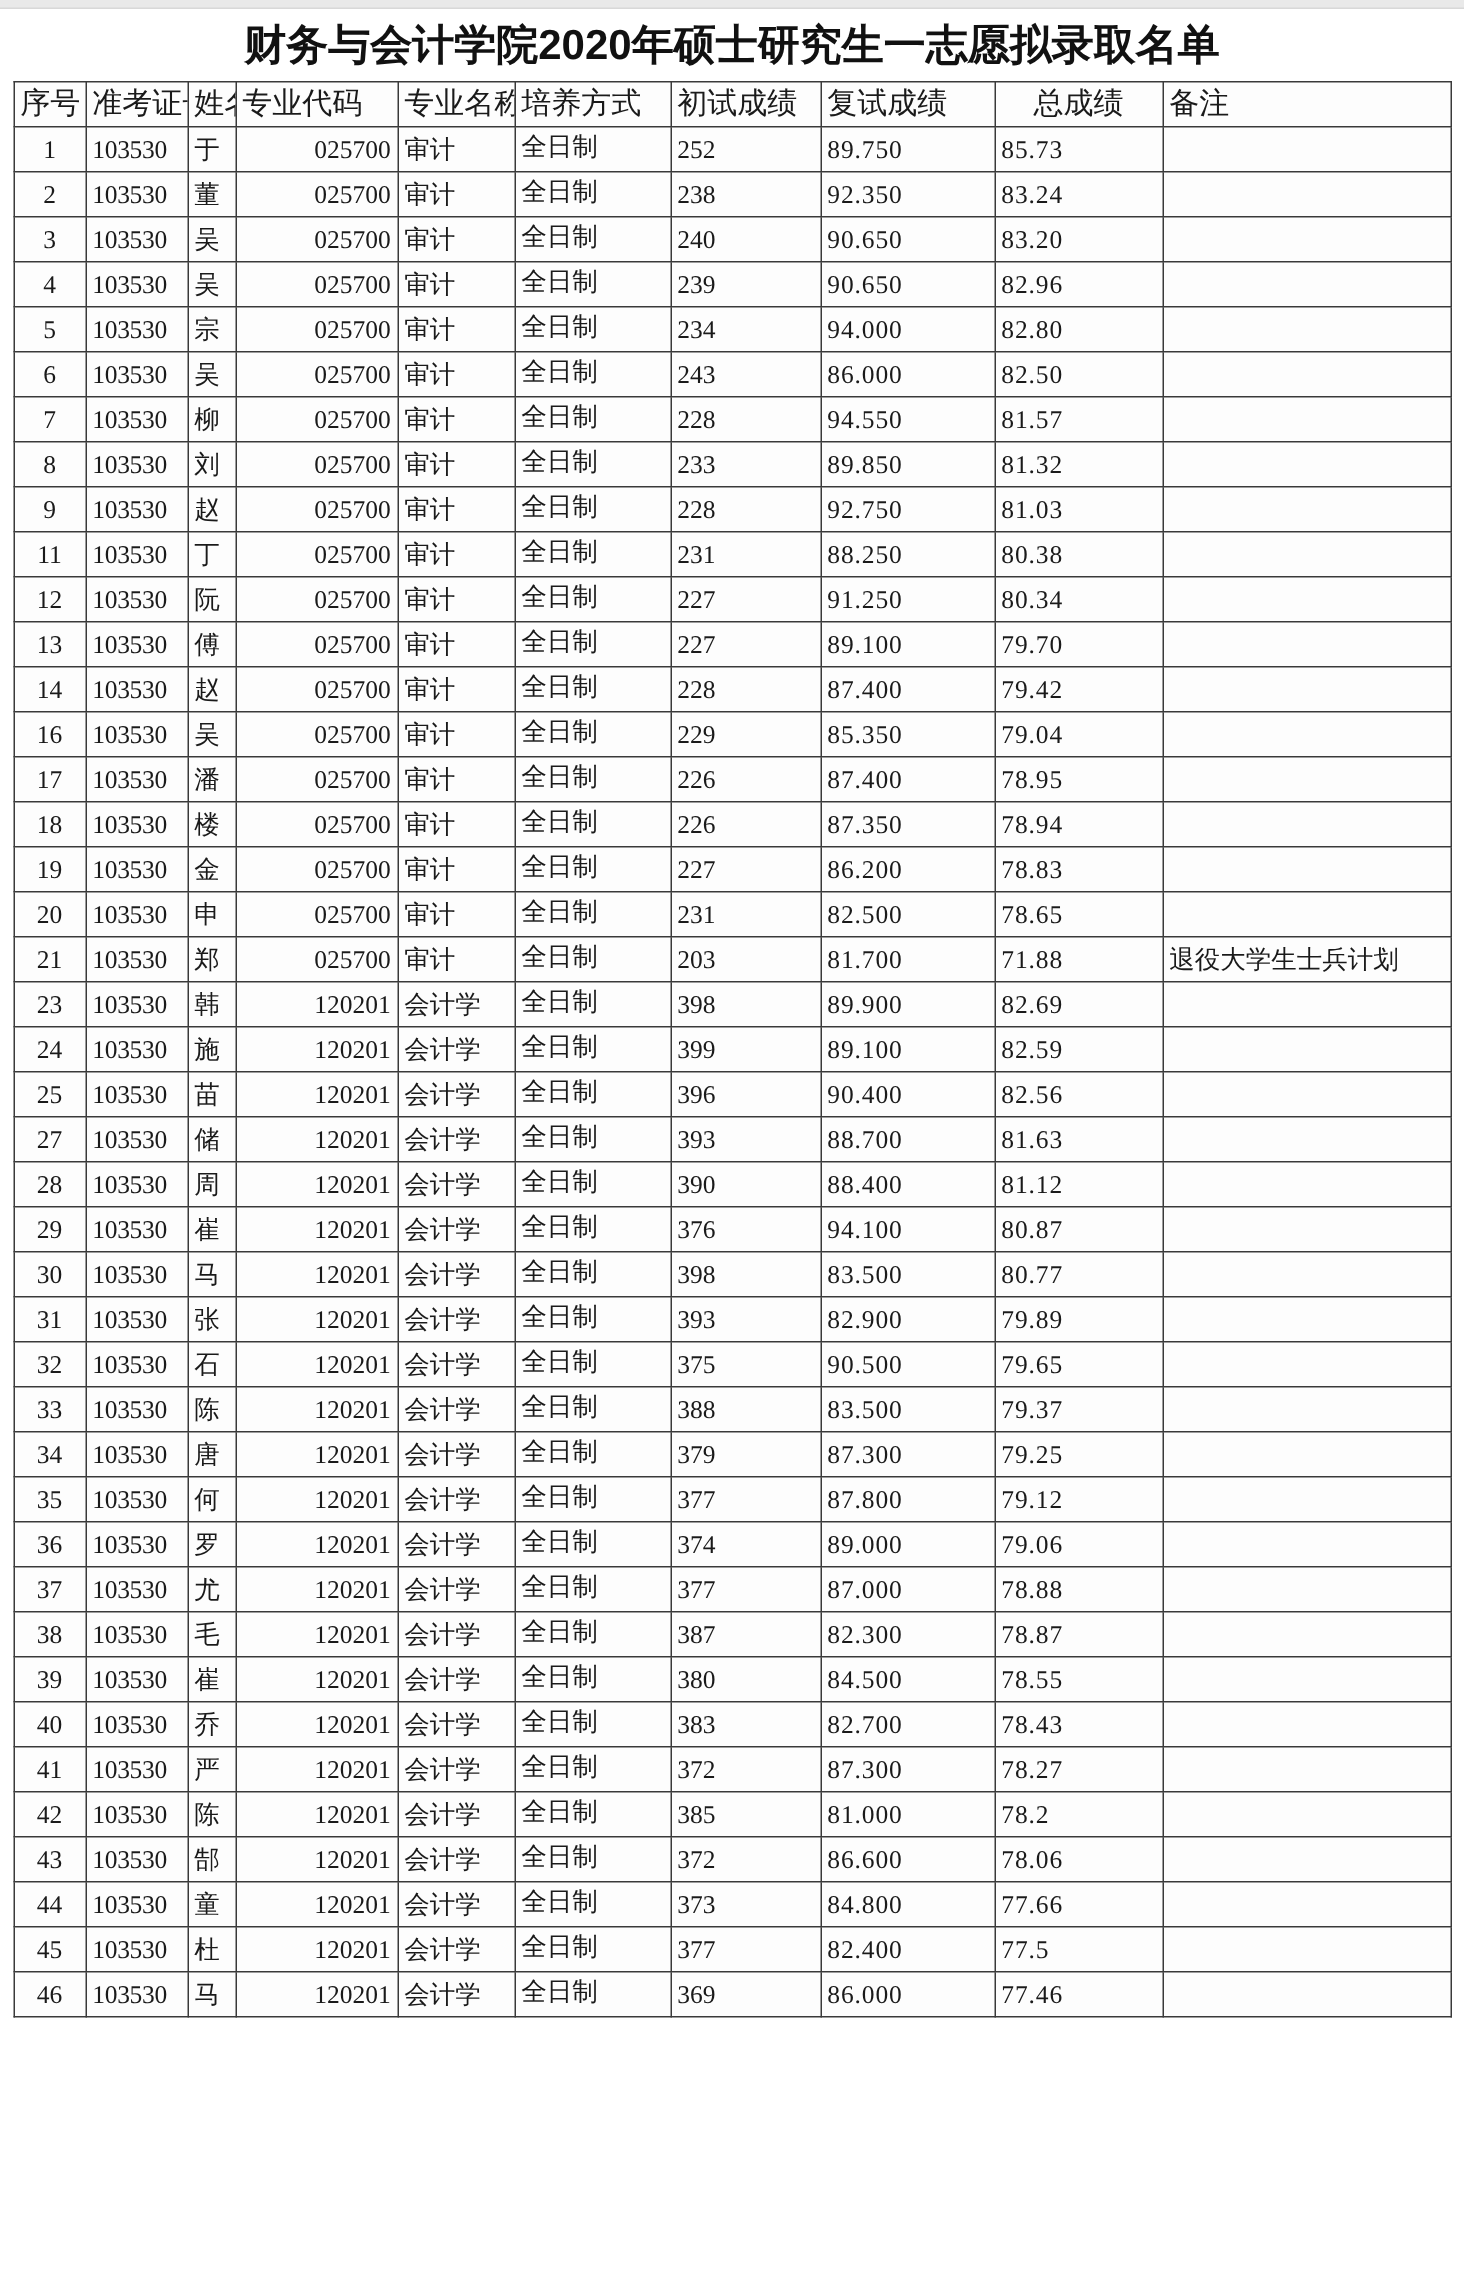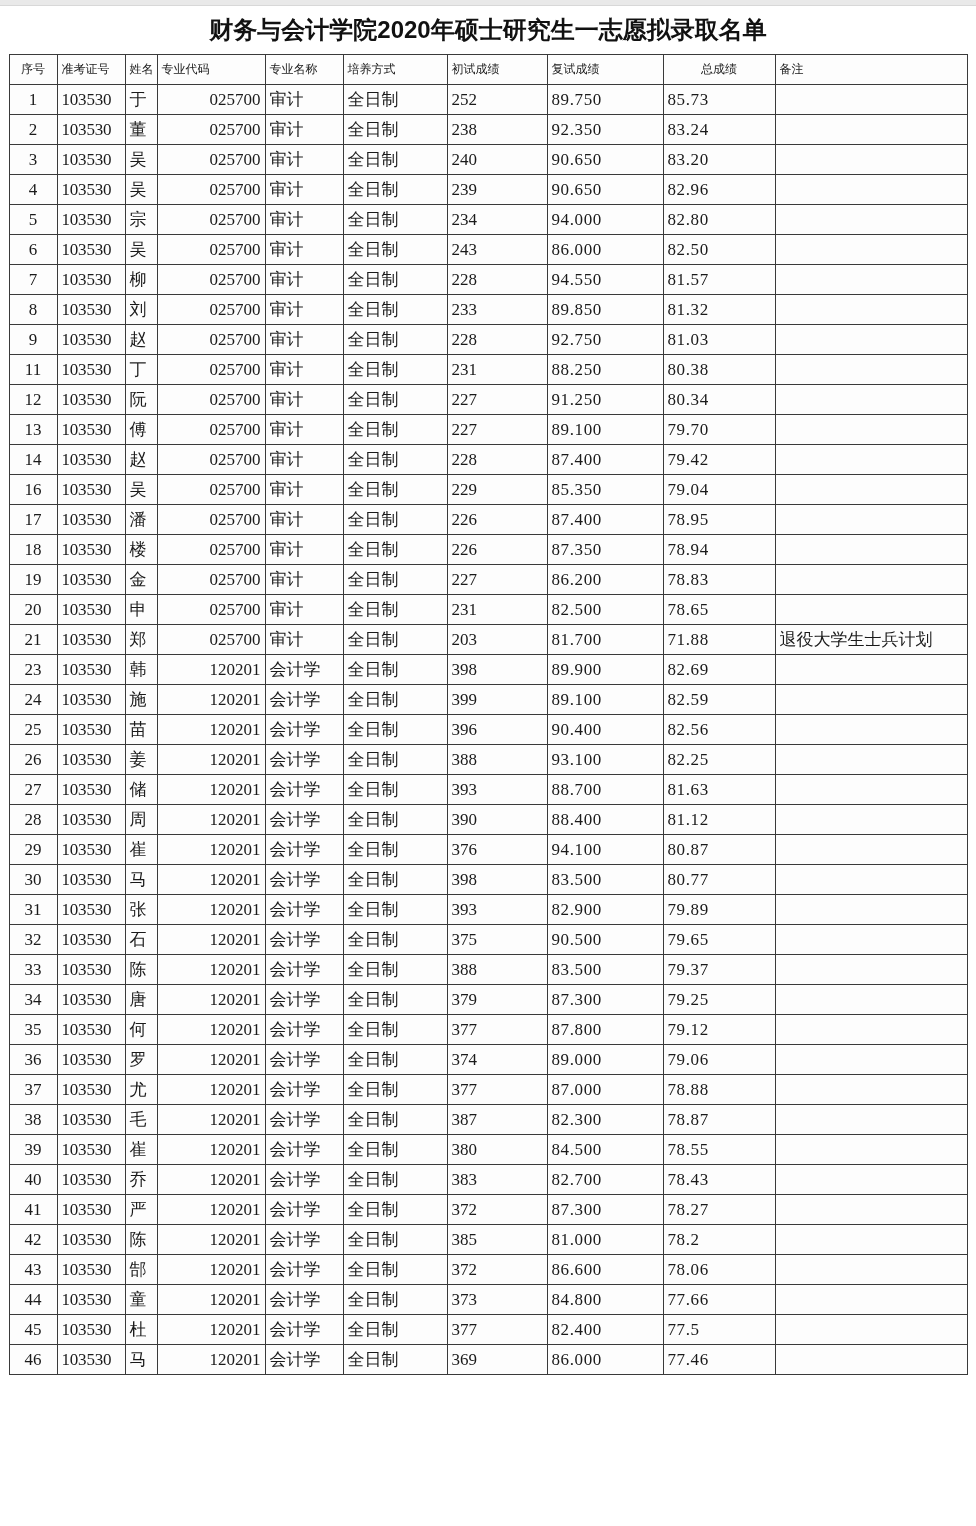--- a/index.html
+++ b/index.html
@@ -24,21 +24,21 @@
   .top-strip {
     height: 5px;
     background: #e9e9e9;
     border-bottom: 1px solid #d8d8d8;
     width: 100%;
   }
   .doc-title {
     text-align: center;
     font-family: "Liberation Sans", "DejaVu Sans", sans-serif;
     font-weight: bold;
-    font-size: 24px;
+    font-size: 28px;
     letter-spacing: 0px;
     line-height: 40px;
     padding-top: 4px;
     padding-bottom: 4px;
     color: #111111;
     white-space: nowrap;
   }
   table.roster {
     border-collapse: collapse;
     table-layout: fixed;
@@ -56,21 +56,21 @@
     font-weight: normal;
     background: #fdfdfd;
     vertical-align: middle;
   }
   thead th {
     height: 56px;
     line-height: 25px;
     white-space: normal;
     text-align: left;
     vertical-align: middle;
-    font-size: 12px;
+    font-size: 20px;
     background: #fdfdfd;
   }
   thead th.ctr { text-align: center; }
 
   
   col.c-idx   { width: 48px; }
   col.c-exam  { width: 68px; }
   col.c-name  { width: 32px; }
   col.c-mcode { width: 108px; }
   col.c-mname { width: 78px; }
@@ -78,21 +78,21 @@
   col.c-pre   { width: 100px; }
   col.c-re    { width: 116px; }
   col.c-total { width: 112px; }
   col.c-note  { width: 192px; }
 
   td.idx   { text-align: center; }
   td.exam  { text-align: left; letter-spacing: -0.2px; }
   td.name  { text-align: left; padding: 0 1px; }
   td.mcode { text-align: right; }
   td.mname { text-align: left; }
-  td.mode  { text-align: left; }
+  td.mode  { text-align: left; font-family: Liberation Mono, monospace; }
   td.pre   { text-align: left; }
   td.re    { text-align: left; letter-spacing: 0.6px; }
   td.total { text-align: left; letter-spacing: 0.6px; }
   td.note  { text-align: left; }
 
   th.h-total { text-align: center; }
 </style>
 </head>
 <body>
 
@@ -388,32 +388,20 @@
           <td class="name">苗</td>
           <td class="mcode">120201</td>
           <td class="mname">会计学</td>
           <td class="mode">全日制</td>
           <td class="pre">396</td>
           <td class="re">90.400</td>
           <td class="total">82.56</td>
           <td class="note"></td>
         </tr>
         <tr>
-          <td class="idx">26</td>
-          <td class="exam">103530</td>
-          <td class="name">姜</td>
-          <td class="mcode">120201</td>
-          <td class="mname">会计学</td>
-          <td class="mode">全日制</td>
-          <td class="pre">388</td>
-          <td class="re">93.100</td>
-          <td class="total">82.25</td>
-          <td class="note"></td>
-        </tr>
-        <tr>
           <td class="idx">27</td>
           <td class="exam">103530</td>
           <td class="name">储</td>
           <td class="mcode">120201</td>
           <td class="mname">会计学</td>
           <td class="mode">全日制</td>
           <td class="pre">393</td>
           <td class="re">88.700</td>
           <td class="total">81.63</td>
           <td class="note"></td>

